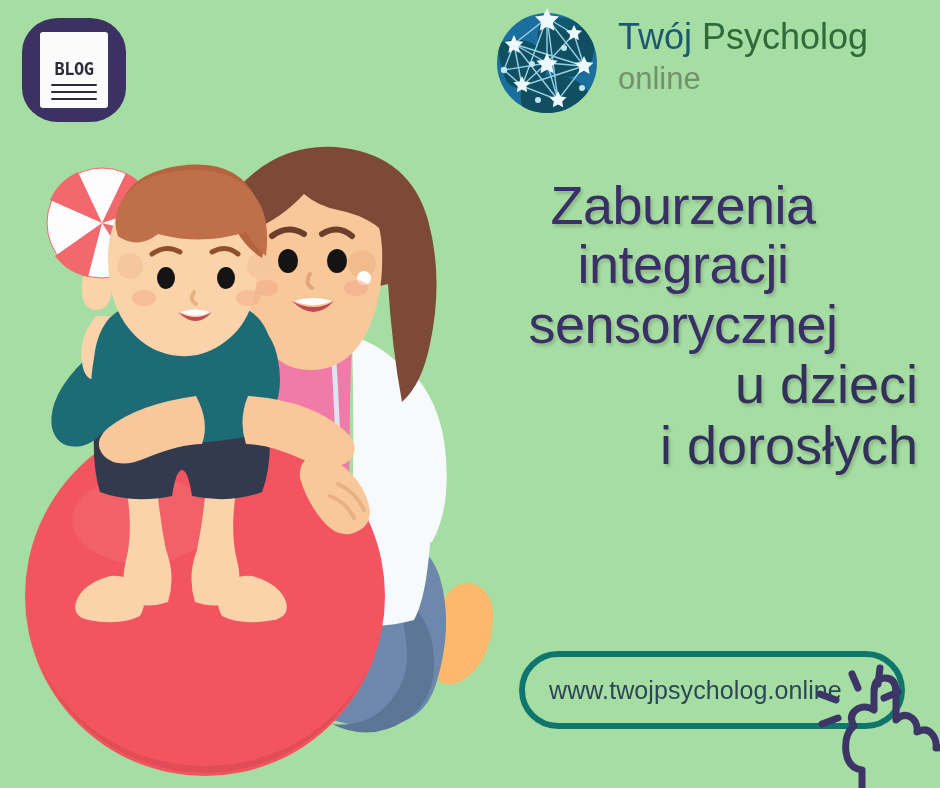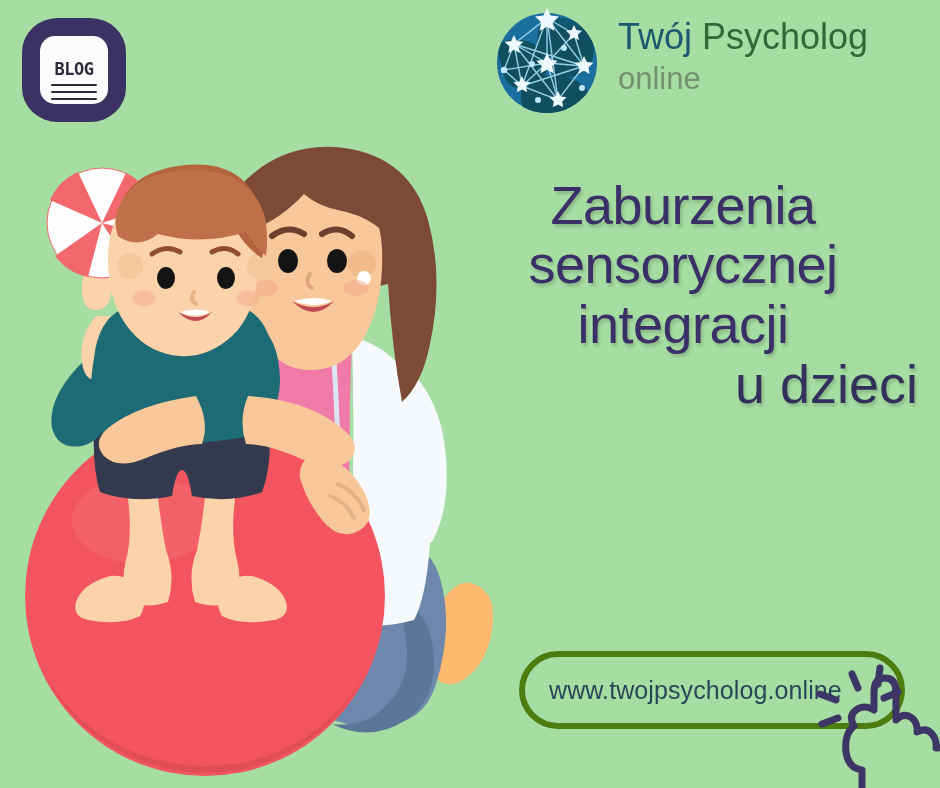--- a/index.html
+++ b/index.html
@@ -27,23 +27,23 @@
     height: 104px;
     background: #3b3162;
     border-radius: 36px / 34px;
     display: flex;
     align-items: center;
     justify-content: center;
     cursor: pointer;
   }
   .blog-card {
     width: 68px;
-    height: 68px;
+    height: 76px;
     background: #fbfbfc;
-    border-radius: 15px;
+    border-radius: 3px;
     display: flex;
     flex-direction: column;
     align-items: center;
     justify-content: center;
     padding-top: 20px;
     box-sizing: border-box;
   }
   .blog-word {
     font-family: "DejaVu Sans Mono", monospace;
     font-size: 17px;
@@ -126,21 +126,21 @@
     white-space: nowrap;
   }
 
   
   .url-pill {
     position: absolute;
     left: 519px;
     top: 651px;
     width: 386px;
     height: 78px;
-    border: 6px solid #4d7c0f;
+    border: 6px solid #0f766e;
     border-radius: 42px;
     box-sizing: border-box;
     display: flex;
     align-items: center;
     cursor: pointer;
   }
   .url-text {
     font-size: 25px;
     color: #2b4658;
     padding-left: 24px;
@@ -365,23 +365,24 @@
       <div class="brand-line1">
         <span class="brand-twoj">Twój</span>
         <span class="brand-psycholog">Psycholog</span>
       </div>
       <div class="brand-online">online</div>
     </div>
   </div>
 
   <div class="headline">
     <span class="hl">Zaburzenia</span>
+    <span class="hl">integracji</span>
     <span class="hl">sensorycznej</span>
-    <span class="hl">integracji</span>
     <span class="hl-light">u dzieci</span>
+    <span class="hl-light">i dorosłych</span>
   </div>
 
   <div class="url-pill">
     <span class="url-text">www.twojpsycholog.online</span>
   </div>
 
   <div class="cursor-hand">
     <svg viewBox="0 0 140 148" width="140" height="148" xmlns="http://www.w3.org/2000/svg" aria-hidden="true">
       <g stroke="#3c3566" stroke-width="7" fill="none" stroke-linecap="round" stroke-linejoin="round">
 

